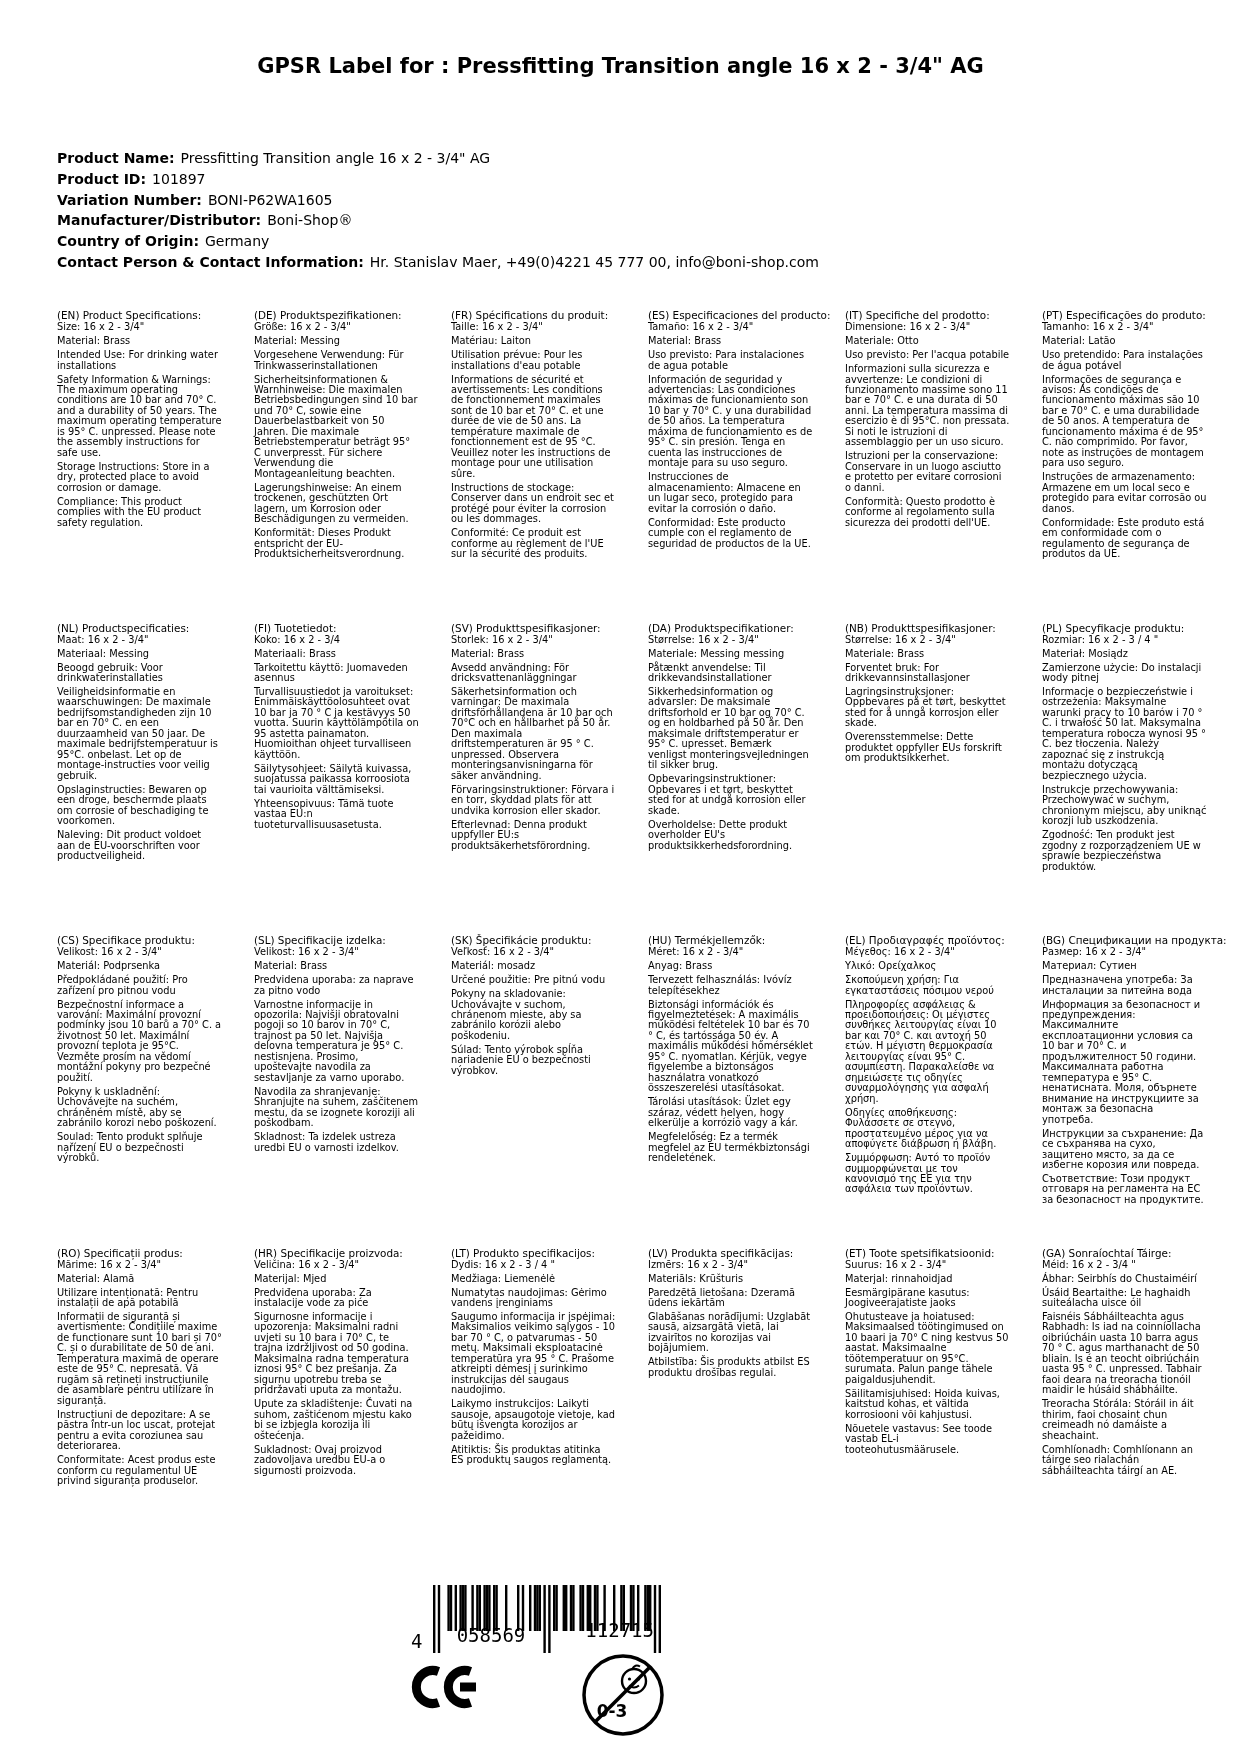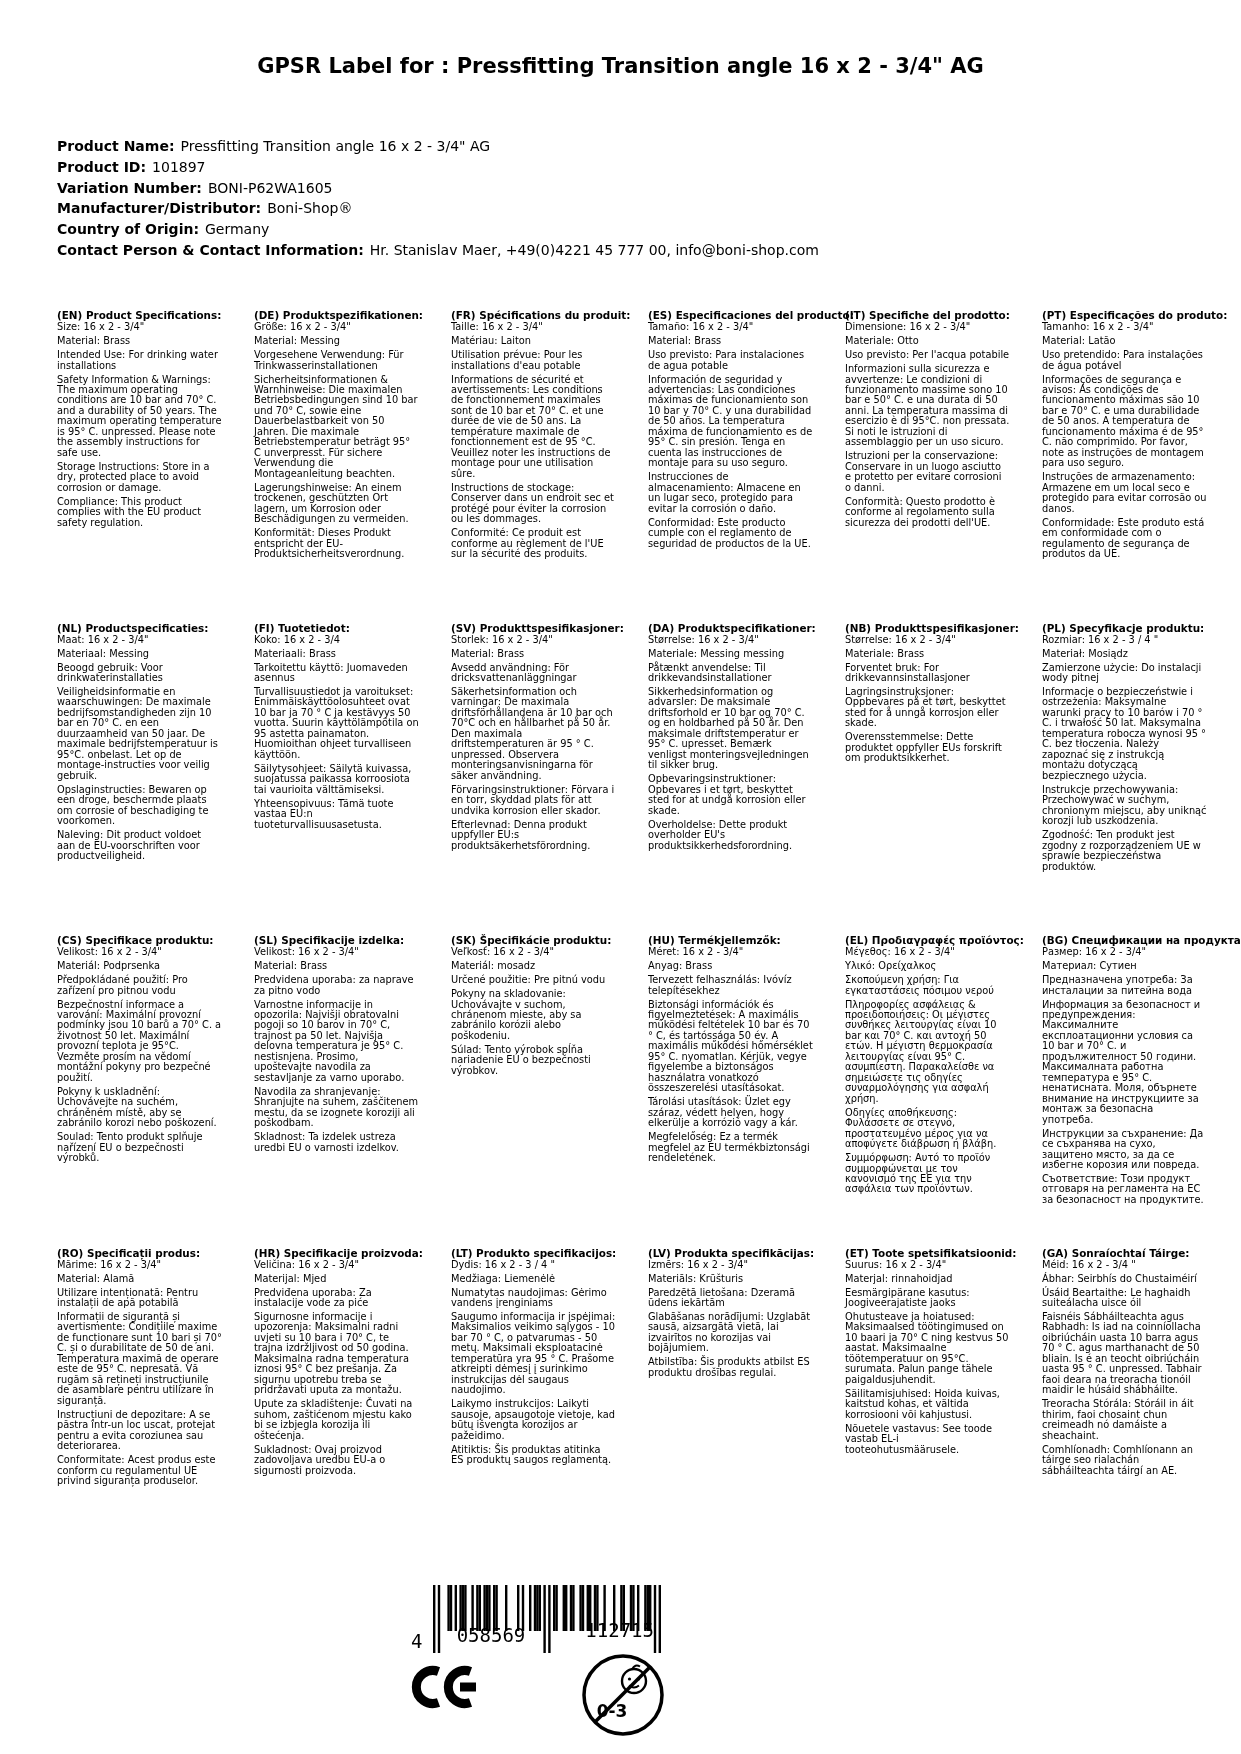--- a/index.html
+++ b/index.html
@@ -1,23 +1,23 @@
 <!DOCTYPE html>
 <html><head>
 <meta charset="utf-8">
 <style>
   html,body{margin:0;padding:0;background:#ffffff;}
   body{width:1241px;height:1754px;position:relative;font-family:"DejaVu Sans","Liberation Sans",sans-serif;color:#000;}
   .page-title{position:absolute;top:54px;left:0;width:1241px;text-align:center;font-size:21px;font-weight:bold;letter-spacing:0px;}
-  .info-block{position:absolute;left:57px;top:136px;font-size:14px;line-height:20.8px;}
+  .info-block{position:absolute;left:57px;top:148px;font-size:14px;line-height:20.8px;}
   .info-row .lbl{font-weight:bold;}
   .info-row .val{font-weight:normal;margin-left:6px;}
   .specs-grid{position:absolute;left:57px;top:310px;display:grid;grid-template-columns:repeat(6,165px);column-gap:32px;grid-auto-rows:312.5px;}
   .spec-block{font-size:9.8px;line-height:1.07;overflow:visible;}
-  .spec-title{font-weight:bold;font-size:10.4px;white-space:nowrap;margin:0 0 1px 0;}
+  .spec-title{font-weight:normal;font-size:10.4px;white-space:nowrap;margin:0 0 1px 0;}
   .spec-block p{margin:0 0 3.5px 0;}
   .barcode-wrap{position:absolute;left:433px;top:1585px;width:228px;}
   .barcode-wrap svg{display:block;}
   .bc-digit{position:absolute;font-family:"DejaVu Sans Mono","Liberation Mono",monospace;font-size:19px;line-height:19px;}
   .bc-first{left:-22px;top:47px;}
   .bc-g1{left:8px;top:41px;width:100px;text-align:center;}
   .bc-g2{left:121px;top:36px;width:100px;text-align:right;}
   .ce-wrap{position:absolute;left:408px;top:1662px;}
   .age-wrap{position:absolute;left:578px;top:1650px;}
 </style>
@@ -70,21 +70,21 @@
       <p>Uso previsto: Para instalaciones de agua potable</p>
       <p>Información de seguridad y advertencias: Las condiciones máximas de funcionamiento son 10 bar y 70° C. y una durabilidad de 50 años. La temperatura máxima de funcionamiento es de 95° C. sin presión. Tenga en cuenta las instrucciones de montaje para su uso seguro.</p>
       <p>Instrucciones de almacenamiento: Almacene en un lugar seco, protegido para evitar la corrosión o daño.</p>
       <p>Conformidad: Este producto cumple con el reglamento de seguridad de productos de la UE.</p>
     </div>
     <div class="spec-block">
       <div class="spec-title">(IT) Specifiche del prodotto:</div>
       <p>Dimensione: 16 x 2 - 3/4"</p>
       <p>Materiale: Otto</p>
       <p>Uso previsto: Per l'acqua potabile</p>
-      <p>Informazioni sulla sicurezza e avvertenze: Le condizioni di funzionamento massime sono 10 bar e 50° C. e una durata di 50 anni. La temperatura massima di esercizio è di 95°C. non pressata. Si noti le istruzioni di assemblaggio per un uso sicuro.</p>
+      <p>Informazioni sulla sicurezza e avvertenze: Le condizioni di funzionamento massime sono 11 bar e 70° C. e una durata di 50 anni. La temperatura massima di esercizio è di 95°C. non pressata. Si noti le istruzioni di assemblaggio per un uso sicuro.</p>
       <p>Istruzioni per la conservazione: Conservare in un luogo asciutto e protetto per evitare corrosioni o danni.</p>
       <p>Conformità: Questo prodotto è conforme al regolamento sulla sicurezza dei prodotti dell'UE.</p>
     </div>
     <div class="spec-block">
       <div class="spec-title">(PT) Especificações do produto:</div>
       <p>Tamanho: 16 x 2 - 3/4"</p>
       <p>Material: Latão</p>
       <p>Uso pretendido: Para instalações de água potável</p>
       <p>Informações de segurança e avisos: As condições de funcionamento máximas são 10 bar e 70° C. e uma durabilidade de 50 anos. A temperatura de funcionamento máxima é de 95° C. não comprimido. Por favor, note as instruções de montagem para uso seguro.</p>
       <p>Instruções de armazenamento: Armazene em um local seco e protegido para evitar corrosão ou danos.</p>

